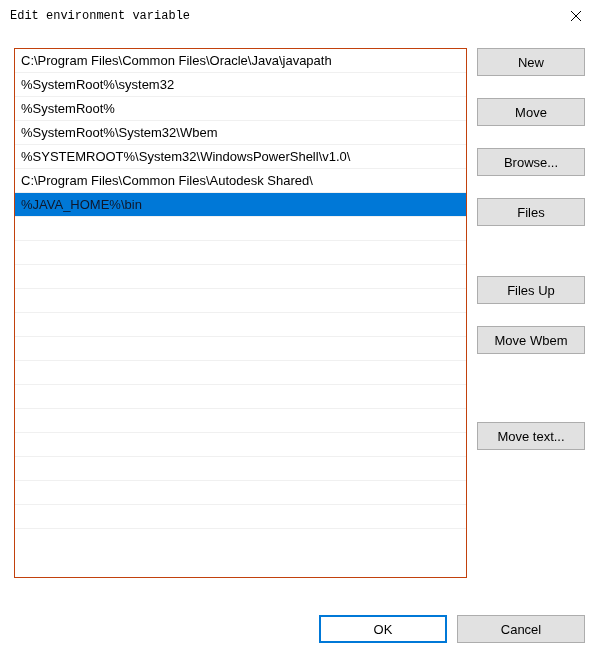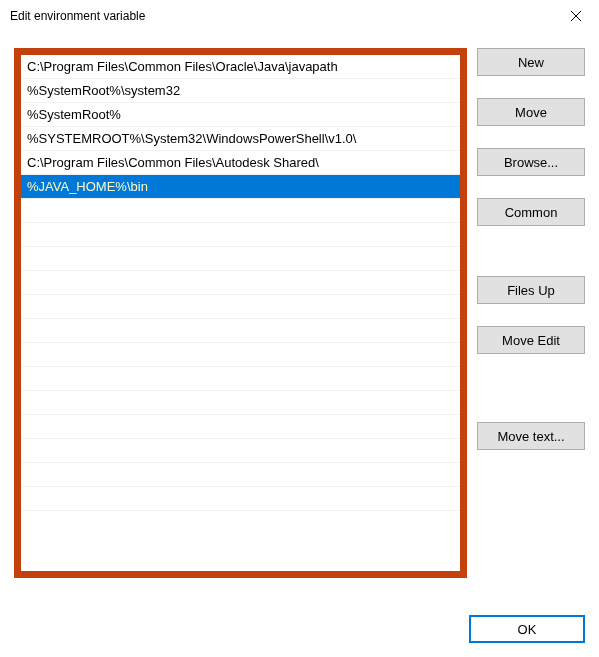--- a/index.html
+++ b/index.html
@@ -21,20 +21,21 @@
       background: #fff;
       display: flex;
       flex-direction: column;
     }
     .titlebar {
       display: flex;
       align-items: center;
       justify-content: space-between;
       height: 32px;
       padding-left: 10px;
+      font-family: Liberation Mono, monospace;
     }
     .titlebar-title {
       font-size: 12px;
       color: #000;
     }
     .titlebar-close {
       width: 46px;
       height: 32px;
       display: flex;
       align-items: center;
@@ -46,39 +47,39 @@
       cursor: pointer;
     }
     .content {
       flex: 1;
       padding: 16px 14px 0 14px;
       display: flex;
       gap: 10px;
     }
     .listbox {
       flex: 1;
-      border: 7px solid #c2410c;
+      border: 1px solid #c2410c;
       background: #fff;
       overflow-y: auto;
       height: 530px;
     }
     .listbox-item {
       height: 24px;
       line-height: 24px;
       padding-left: 6px;
       font-size: 13px;
       color: #000;
       border-bottom: 1px solid #f0f0f0;
       white-space: nowrap;
       overflow: hidden;
       cursor: default;
     }
     .listbox-item.selected {
       background: #0078d7;
-      color: #fef9c3;
+      color: #0f172a;
     }
     .listbox-filler {
       height: 24px;
       border-bottom: 1px solid #f0f0f0;
     }
     .side-buttons {
       width: 108px;
       display: flex;
       flex-direction: column;
     }
@@ -106,21 +107,21 @@
     .side-gap-large {
       height: 68px;
     }
     .footer {
       display: flex;
       justify-content: flex-end;
       gap: 10px;
       padding: 14px 14px 14px 0;
     }
     .footer .btn {
-      width: 116px;
+      width: 128px;
     }
     .close-svg {
       width: 10px;
       height: 10px;
     }
   </style>
 </head>
 <body>
 
 <div class="dialog">
@@ -132,20 +133,21 @@
         <line x1="10" y1="0" x2="0" y2="10" stroke="currentColor" stroke-width="1"></line>
       </svg>
     </button>
   </div>
 
   <div class="content">
     <div class="listbox" id="path-listbox">
         <div class="listbox-item">C:\Program Files\Common Files\Oracle\Java\javapath</div>
         <div class="listbox-item">%SystemRoot%\system32</div>
         <div class="listbox-item">%SystemRoot%</div>
+        <div class="listbox-item">%SystemRoot%\System32\Wbem</div>
         <div class="listbox-item">%SYSTEMROOT%\System32\WindowsPowerShell\v1.0\</div>
         <div class="listbox-item">C:\Program Files\Common Files\Autodesk Shared\</div>
         <div class="listbox-item selected">%JAVA_HOME%\bin</div>
         <div class="listbox-filler"></div>
         <div class="listbox-filler"></div>
         <div class="listbox-filler"></div>
         <div class="listbox-filler"></div>
         <div class="listbox-filler"></div>
         <div class="listbox-filler"></div>
         <div class="listbox-filler"></div>
@@ -156,26 +158,27 @@
         <div class="listbox-filler"></div>
         <div class="listbox-filler"></div>
       </div>
     <div class="side-buttons">
       <button class="btn">New</button>
       <div class="side-gap-small"></div>
       <button class="btn">Move</button>
       <div class="side-gap-small"></div>
       <button class="btn">Browse...</button>
       <div class="side-gap-small"></div>
-      <button class="btn">Common</button>
+      <button class="btn">Files</button>
       <div class="side-gap-medium"></div>
       <button class="btn">Files Up</button>
       <div class="side-gap-small"></div>
-      <button class="btn">Move Edit</button>
+      <button class="btn">Move Wbem</button>
       <div class="side-gap-large"></div>
       <button class="btn">Move text...</button>
     </div>
   </div>
 
   <div class="footer">
     <button class="btn primary">OK</button>
+    <button class="btn">Cancel</button>
   </div>
 </div>
 
 </body></html>

